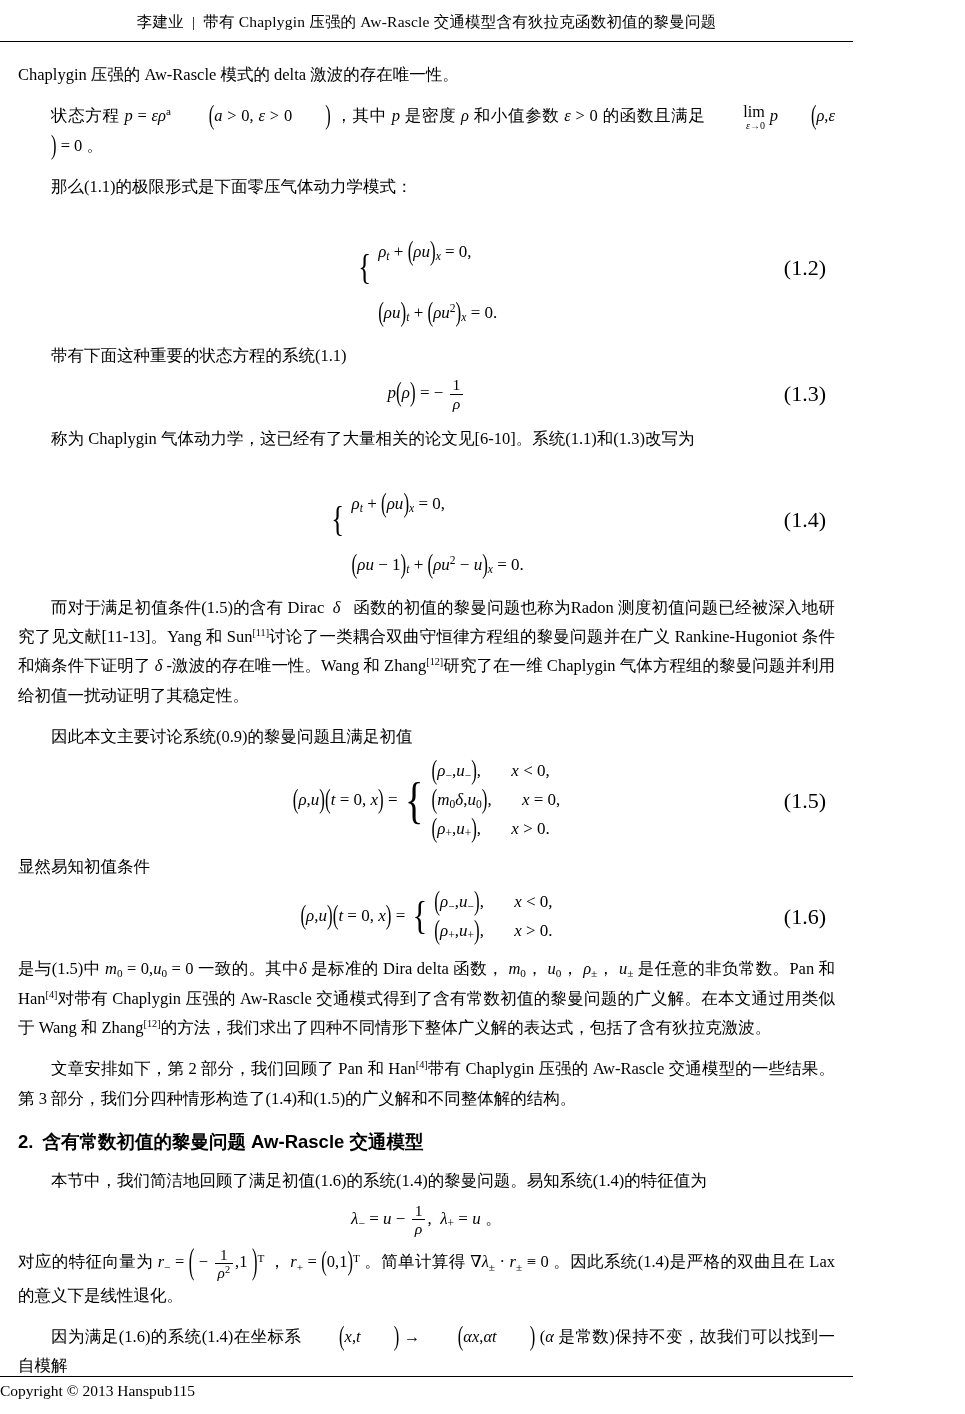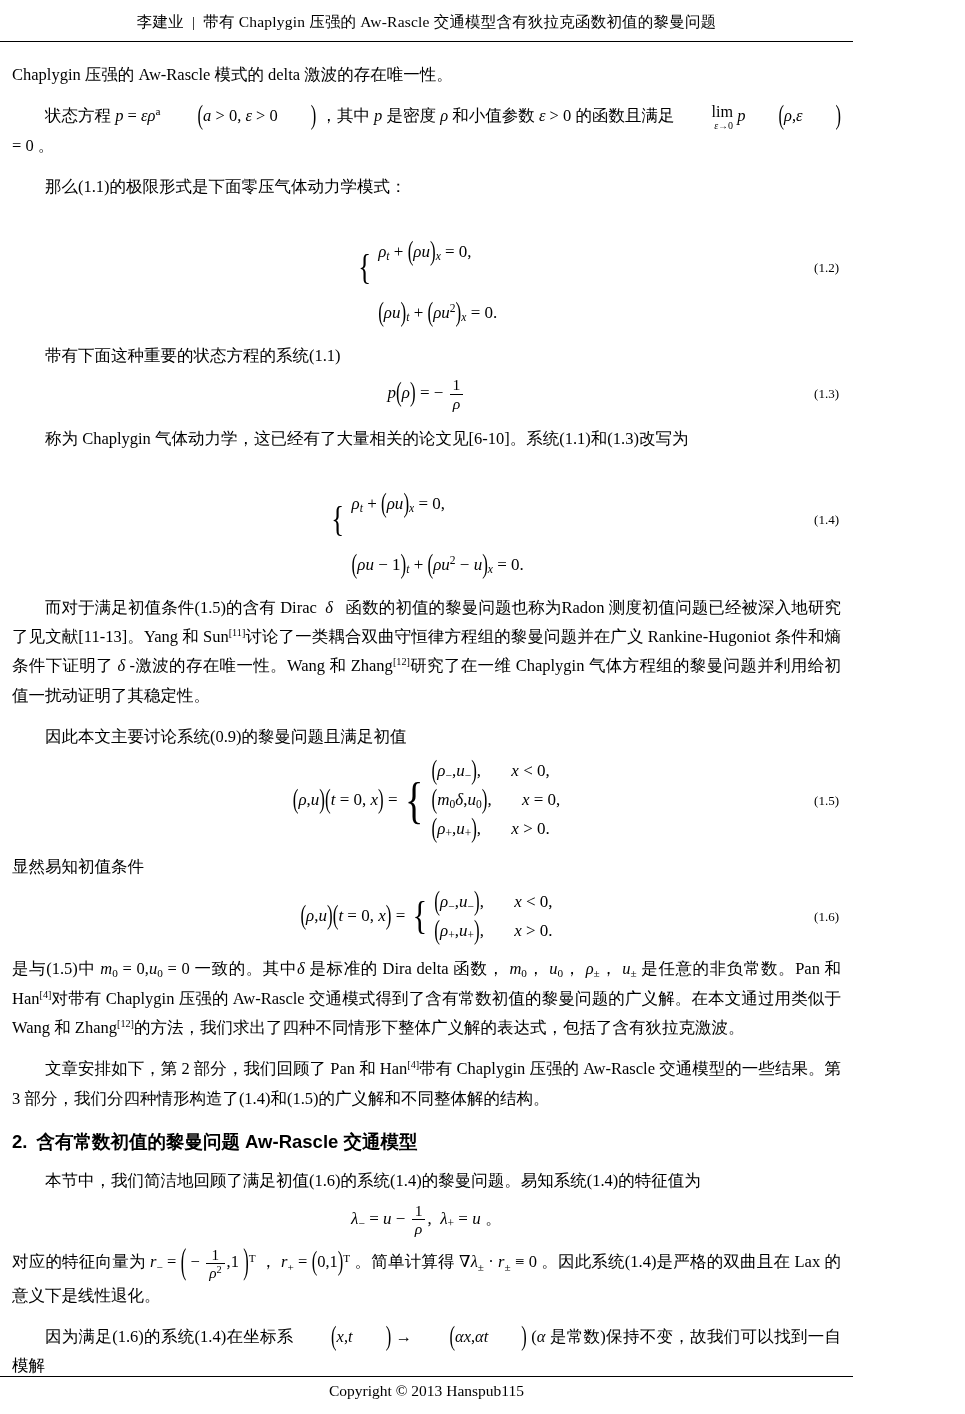--- a/index.html
+++ b/index.html
@@ -29,21 +29,21 @@
     letter-spacing: 0.2px;
   }
   .runhead .sep { padding: 0 4px; }
   .rule-top {
     margin: 8px 0 0 0;
     border: none;
     border-top: 1px solid #000;
     width: 100%;
   }
   .body-wrap {
-    padding: 0 12px;
+    padding: 0 18px;
     margin-top: 18px;
   }
   p.t {
     font-size: 16.5px;
     line-height: 1.78;
     margin: 0 0 2px 0;
     text-align: justify;
     text-justify: inter-ideograph;
   }
   p.ind { text-indent: 2em; margin-top: 12px; }
@@ -52,24 +52,24 @@
     margin: 6px 0 8px 0;
     min-height: 30px;
   }
   .eqcenter {
     text-align: center;
     font-size: 17px;
     font-family: "Liberation Serif", serif;
   }
   .eqno {
     position: absolute;
-    right: 2px;
+    right: 9px;
     top: 50%;
     transform: translateY(-50%);
-    font-size: 13px;
+    font-size: 22px;
   }
   .it { font-style: italic; font-family: "Liberation Serif", serif; }
   .sub { font-size: 0.68em; vertical-align: -0.28em; font-style: italic;}
   .subn { font-size: 0.68em; vertical-align: -0.28em; font-style: normal;}
   .sup { font-size: 0.68em; vertical-align: 0.5em; font-style: normal;}
   .frac {
     display: inline-block;
     vertical-align: middle;
     text-align: center;
     font-size: 0.92em;
@@ -117,21 +117,21 @@
     bottom: 14px;
     font-size: 15.5px;
   }
   .rule-bot {
     border: none;
     border-top: 1px solid #000;
     margin: 0 0 5px 0;
   }
   .footer-inner {
     display: flex;
-    justify-content: center;
+    justify-content: flex-start;
     align-items: baseline;
   }
   .mono-lim {
     display: inline-block;
     text-align: right;
     vertical-align: middle;
     line-height: 1.0;
     font-size: 0.98em;
   }
   .mono-lim .top { display: block; font-style: normal; }

